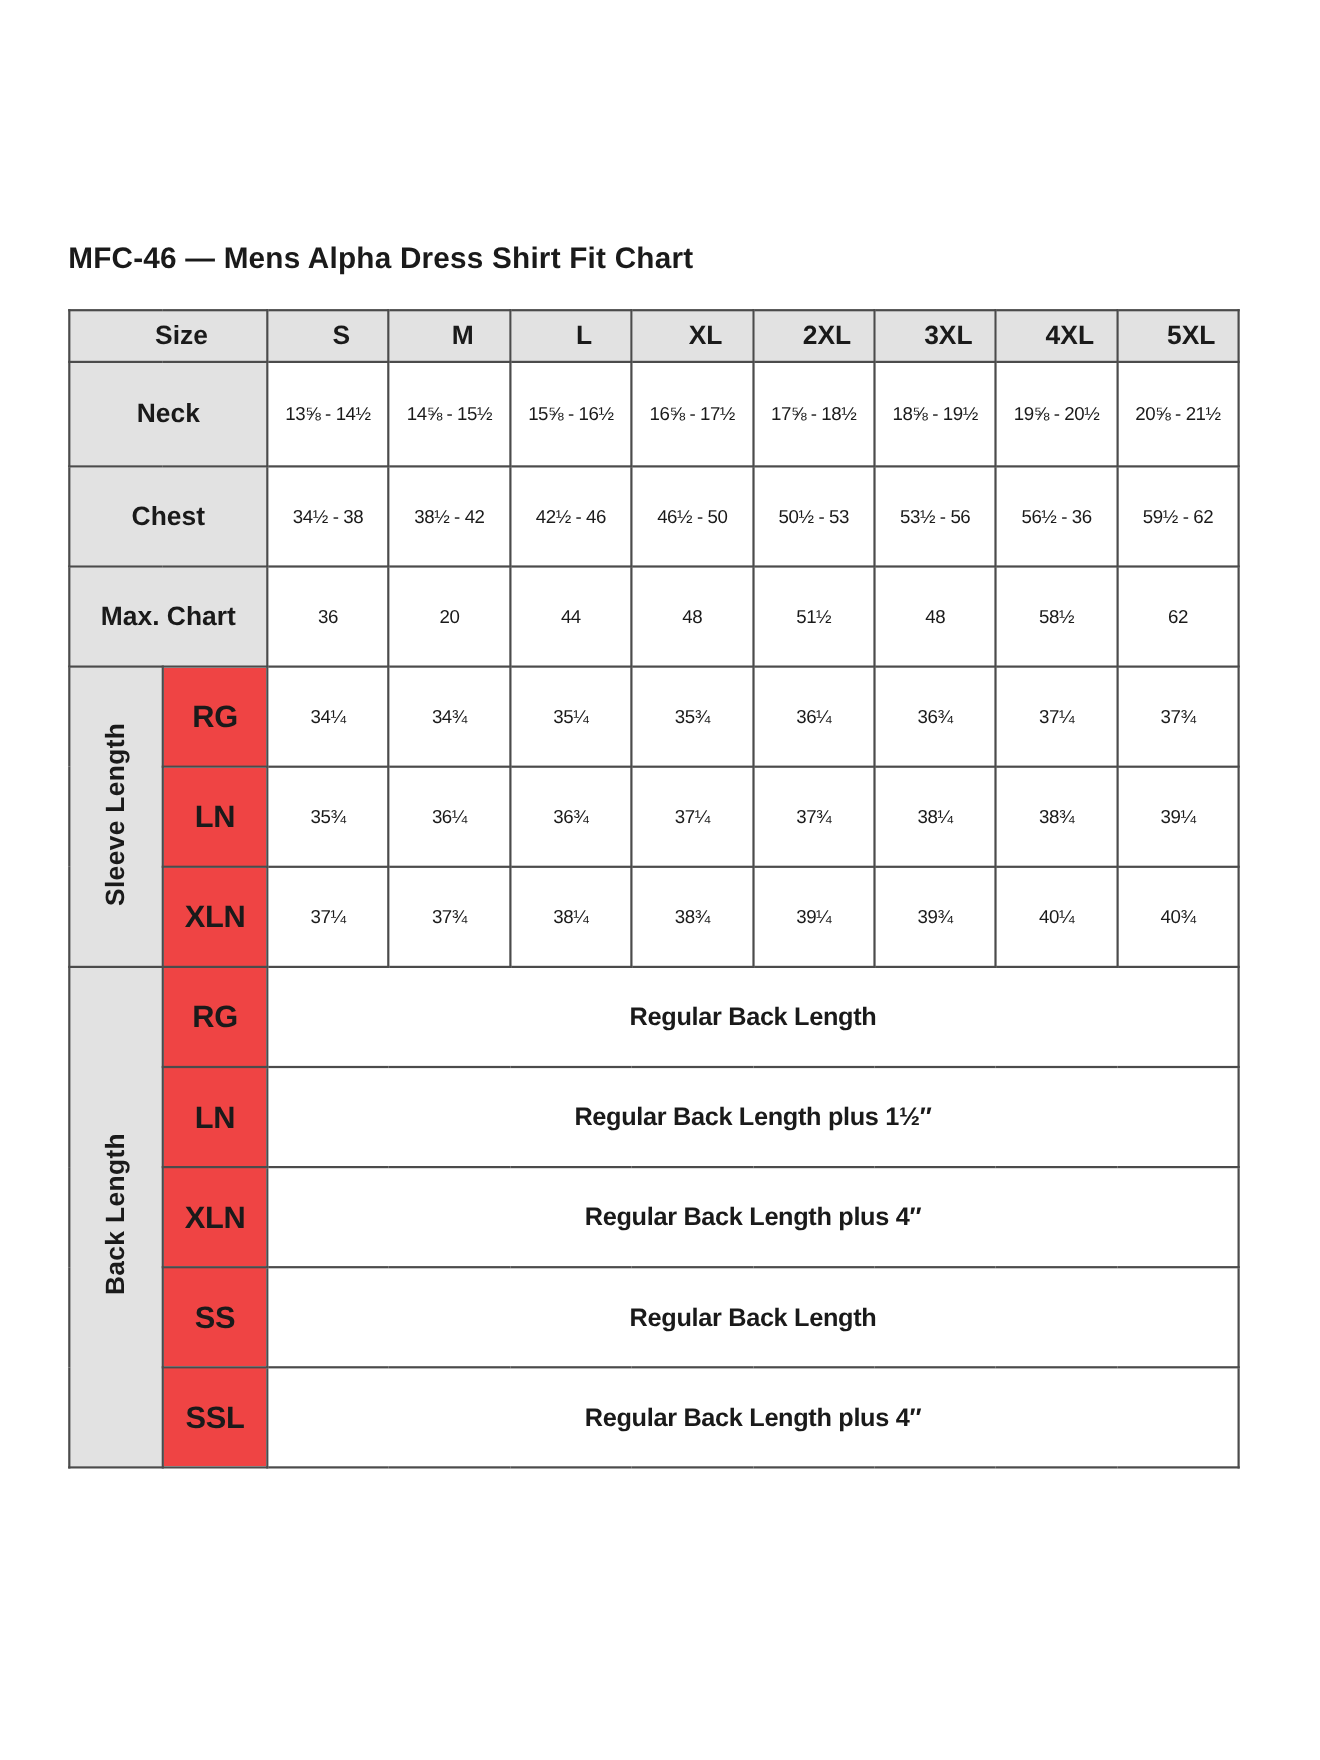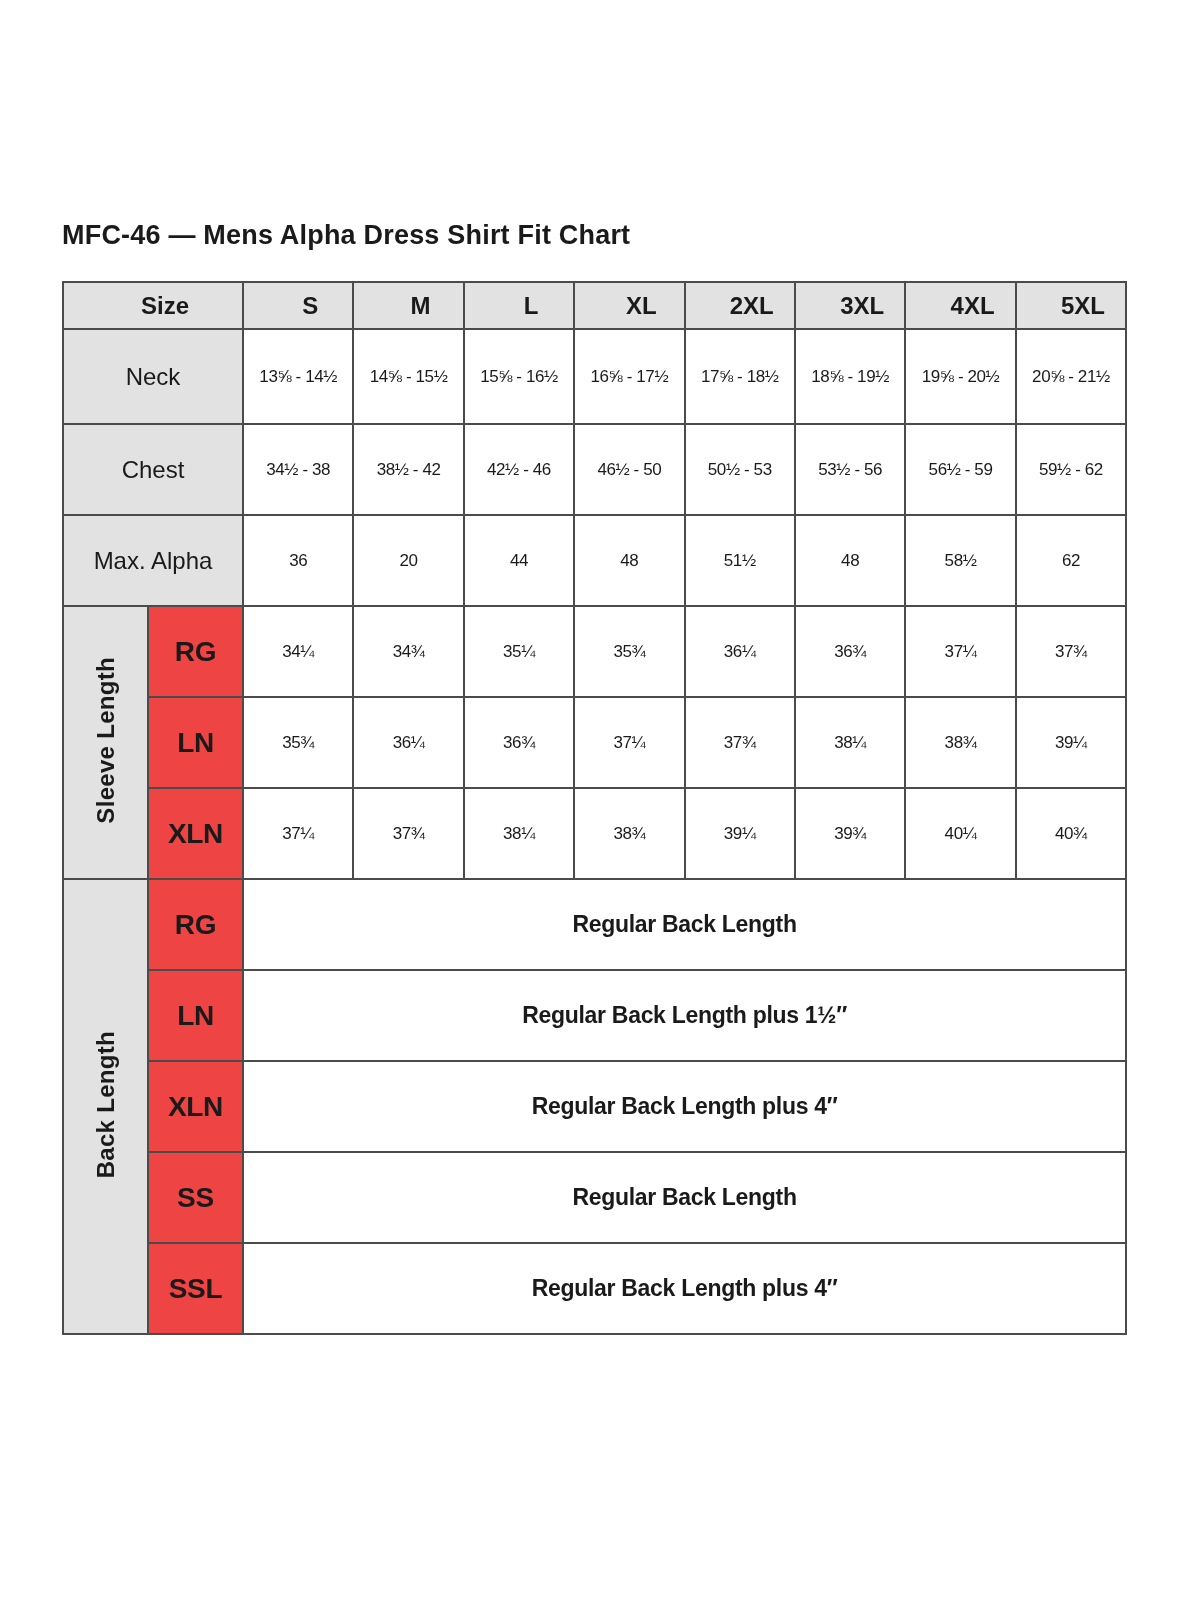--- a/index.html
+++ b/index.html
@@ -44,21 +44,21 @@
   tr.header-row { height: 47px; }
   tr.neck-row { height: 95px; }
   .hdr {
     background: #e2e2e2;
     font-weight: bold;
     font-size: 24px;
     padding-left: 28px;
   }
   .lbl {
     background: #e2e2e2;
-    font-weight: normal;
+    font-weight: bold;
     font-size: 24px;
   }
   .vlbl {
     background: #e2e2e2;
     padding: 0;
   }
   .vtext {
     display: inline-block;
     writing-mode: vertical-rl;
     transform: rotate(180deg);
@@ -135,26 +135,26 @@
     </tr>
 
     <tr>
       <th class="lbl" colspan="2">Chest</th>
       <td class="val">34½ - 38</td>
       <td class="val">38½ - 42</td>
       <td class="val">42½ - 46</td>
       <td class="val">46½ - 50</td>
       <td class="val">50½ - 53</td>
       <td class="val">53½ - 56</td>
-      <td class="val">56½ - 59</td>
+      <td class="val">56½ - 36</td>
       <td class="val">59½ - 62</td>
     </tr>
 
     <tr>
-      <th class="lbl" colspan="2">Max. Alpha</th>
+      <th class="lbl" colspan="2">Max. Chart</th>
       <td class="val">36</td>
       <td class="val">20</td>
       <td class="val">44</td>
       <td class="val">48</td>
       <td class="val">51½</td>
       <td class="val">48</td>
       <td class="val">58½</td>
       <td class="val">62</td>
     </tr>
 

